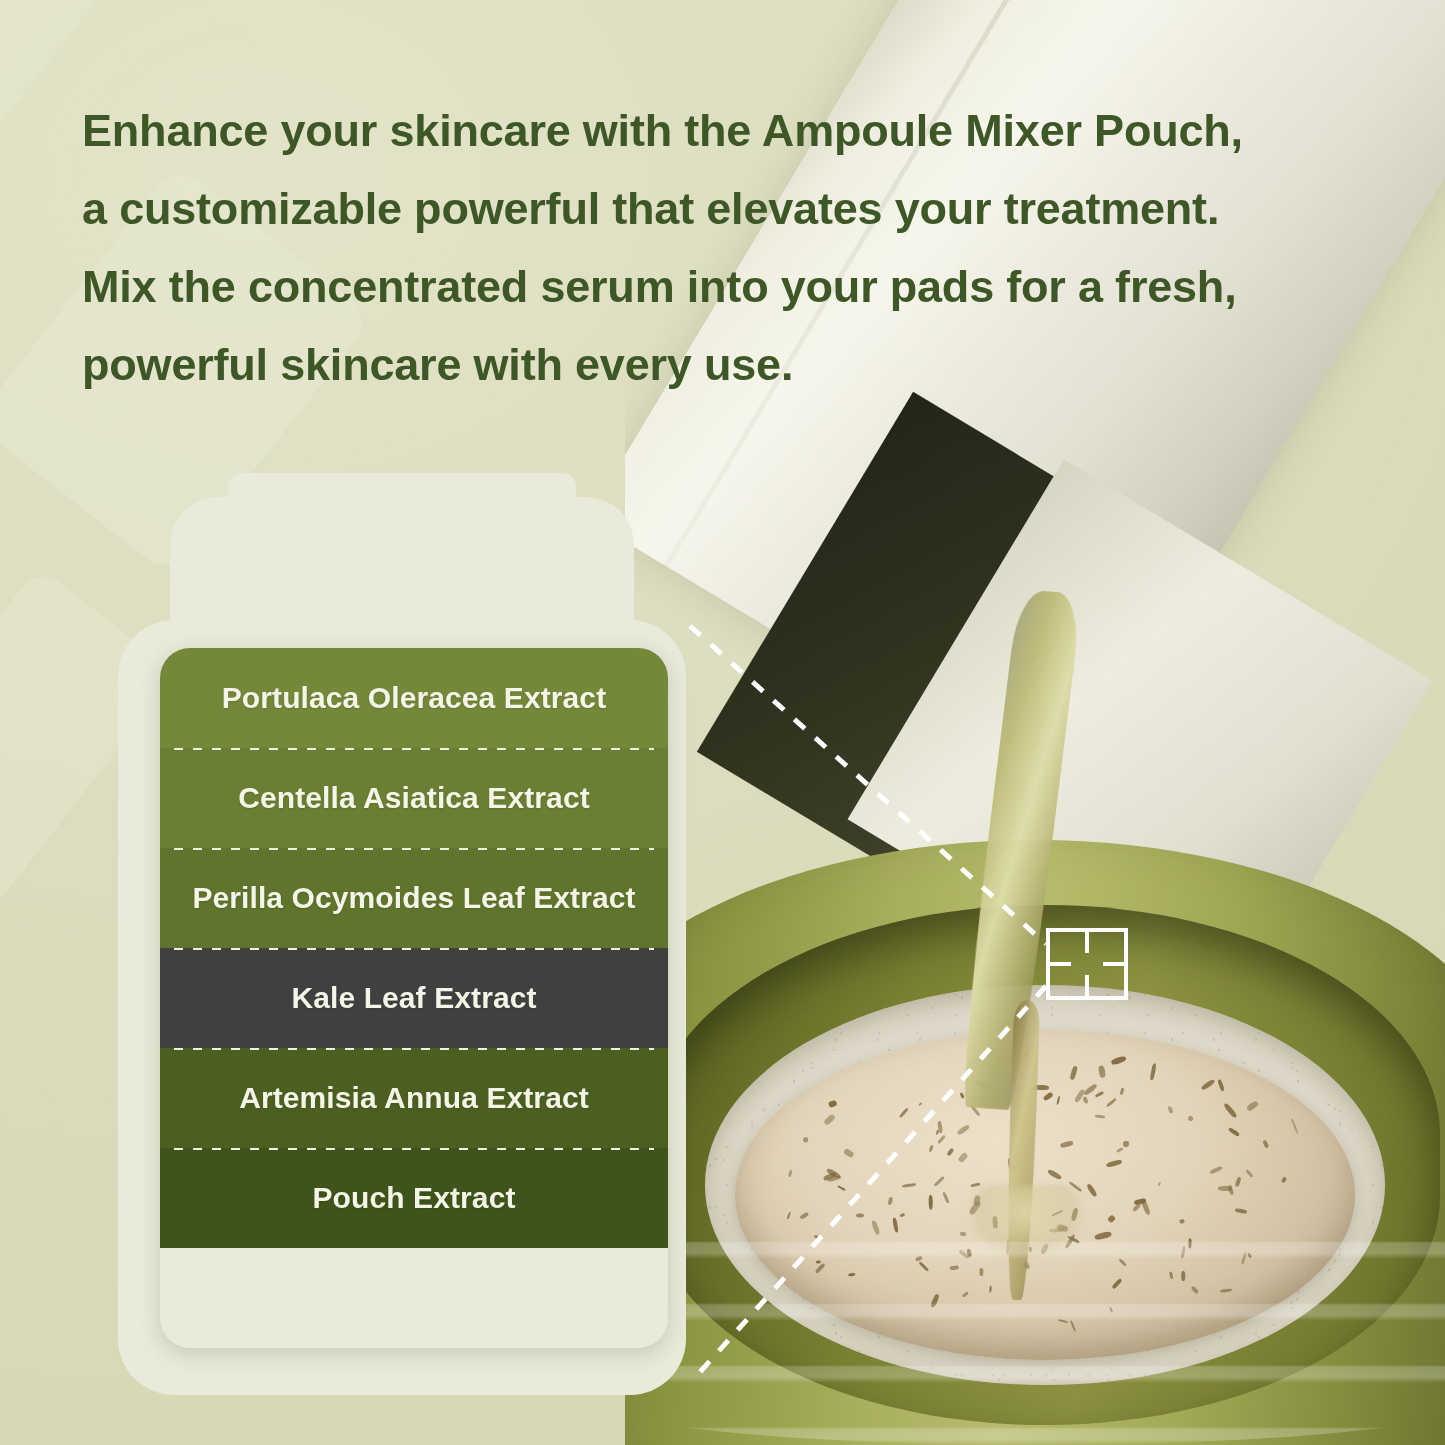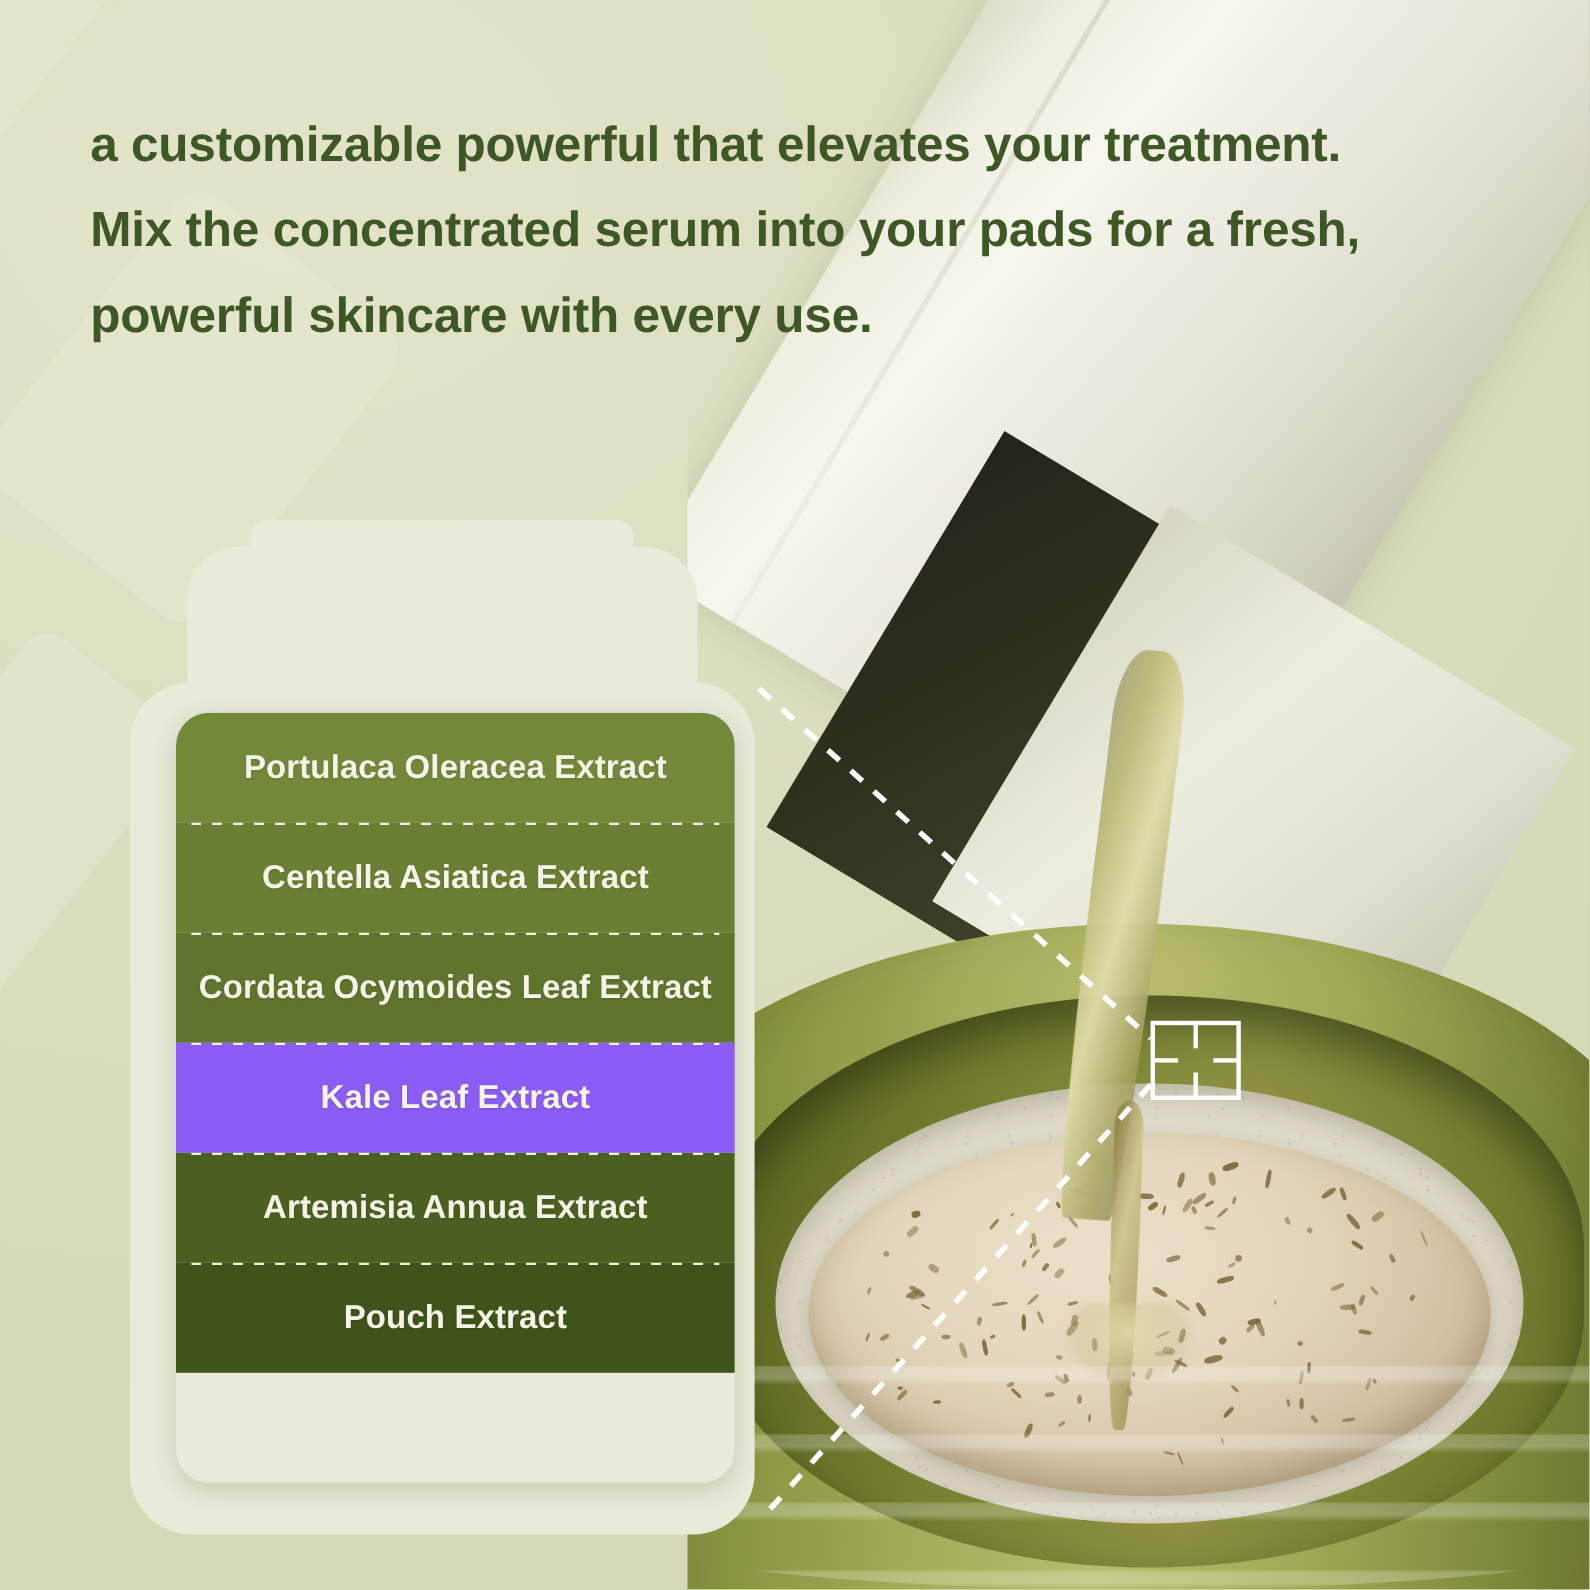--- a/index.html
+++ b/index.html
@@ -474,23 +474,23 @@
   <div class="bottle"></div>
 
   <div class="list-card" id="list-card">
       <div class="row" style="background: rgb(116, 136, 58);">
         <span>Portulaca Oleracea Extract</span>
       </div>
       <div class="row" style="background: rgb(106, 127, 51);">
         <span>Centella Asiatica Extract</span>
       </div>
       <div class="row" style="background: rgb(95, 116, 44);">
-        <span>Cordata Ocymoides Leaf Extract</span>
+        <span>Perilla Ocymoides Leaf Extract</span>
       </div>
-      <div class="row" style="background: #8b5cf6;">
+      <div class="row" style="background: #404040;">
         <span>Kale Leaf Extract</span>
       </div>
       <div class="row" style="background: rgb(75, 96, 32);">
         <span>Artemisia Annua Extract</span>
       </div>
       <div class="row" style="background: rgb(63, 84, 26);">
         <span>Pouch Extract</span>
       </div>
     </div>
 
@@ -500,18 +500,19 @@
   </svg>
 
   <div class="focus-frame">
     <i class="fk-top"></i>
     <i class="fk-bot"></i>
     <i class="fk-left"></i>
     <i class="fk-right"></i>
   </div>
 
   <div class="headline">
+    <p>Enhance your skincare with the Ampoule Mixer Pouch,</p>
     <p>a customizable powerful that elevates your treatment.</p>
     <p>Mix the concentrated serum into your pads for a fresh,</p>
     <p>powerful skincare with every use.</p>
   </div>
 
 </div>
 
 </body></html>

